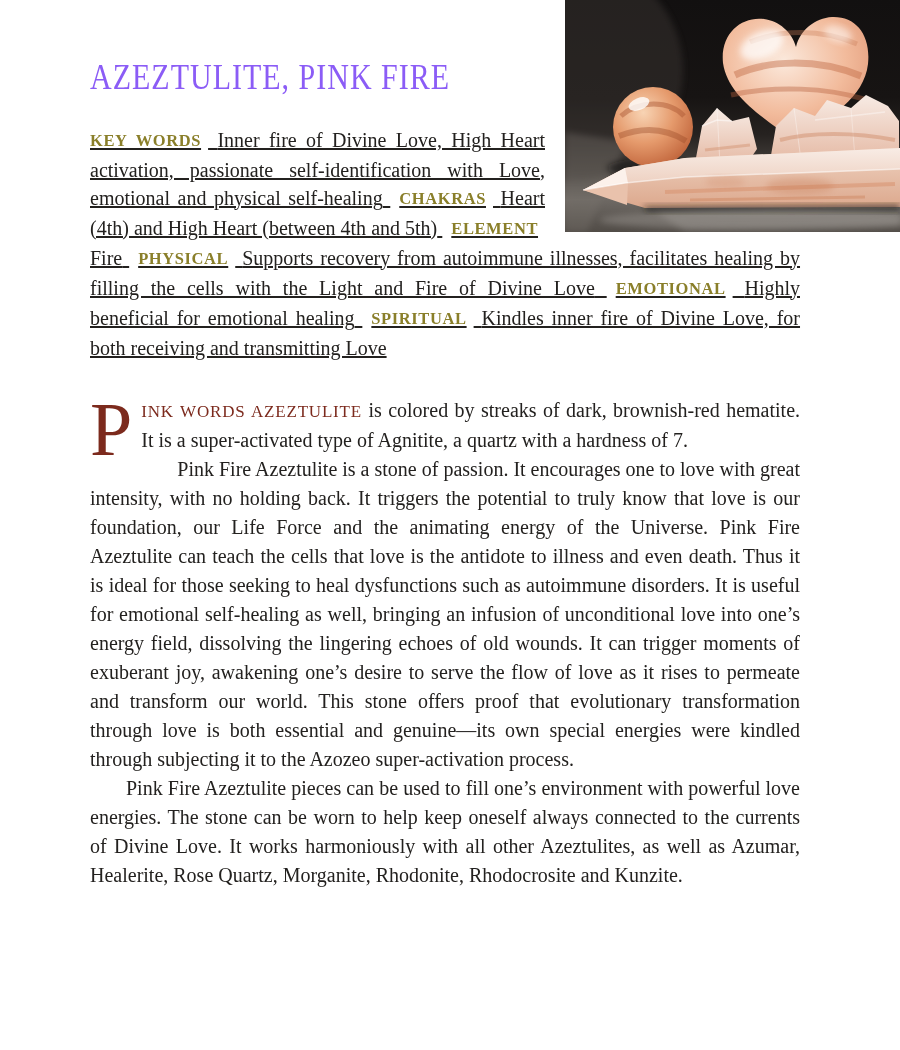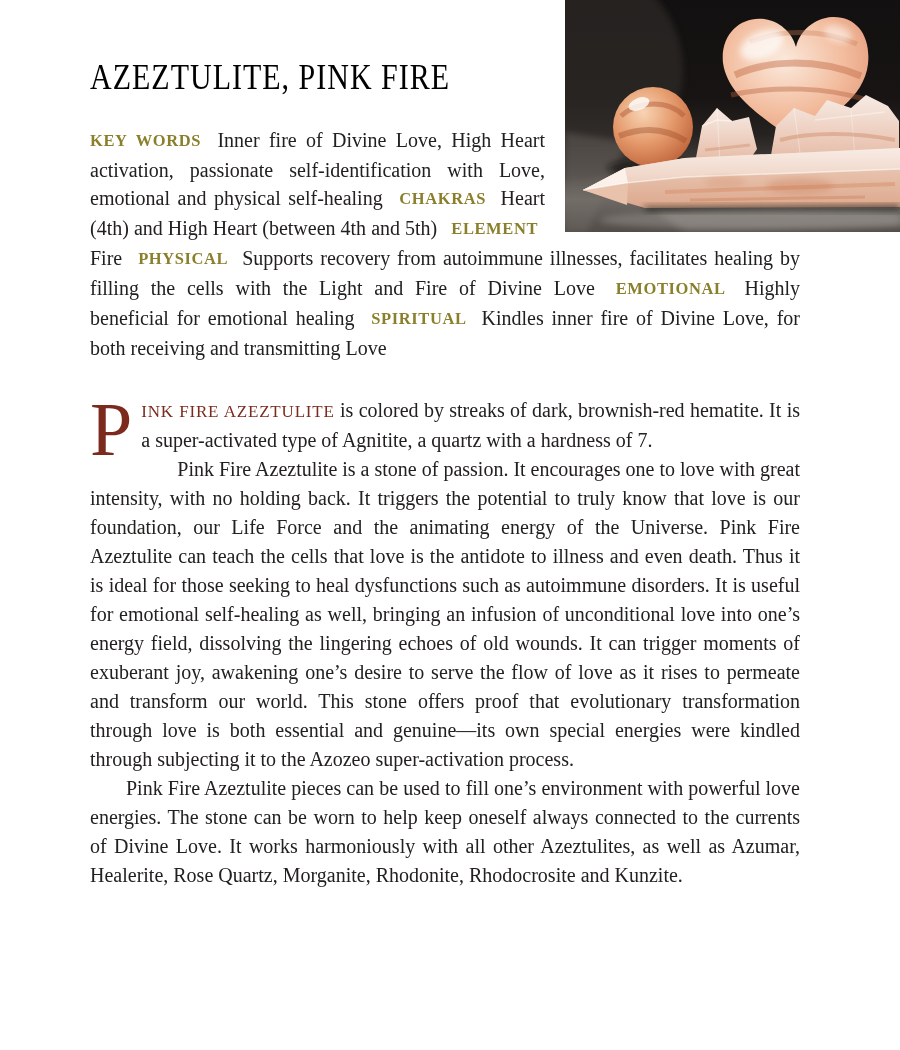--- a/index.html
+++ b/index.html
@@ -18,34 +18,35 @@
     width:335px;height:232px;
     margin:0 -100px 0 20px;
     display:block;
   }
   .photo svg{display:block;width:335px;height:232px;}
   h1.title{
     margin:64px 0 30px 0;
     font-size:30px;
     line-height:1.05;
     font-weight:400;
-    color:#000000;
+    color:#8b5cf6;
     letter-spacing:1px;
   }
   .title-inner{
     display:inline-block;
     transform:scaleY(1.22);
     transform-origin:left bottom;
   }
   .kw{
     margin:16px 0 34px 0;
     font-size:20px;
     line-height:28px;
     text-align:justify;
     color:#23211f;
+    text-decoration:underline;
   }
   .kw-label{
     font-weight:700;
     color:#8a7f2a;
     font-size:16.5px;
     letter-spacing:.6px;
     margin-right:7px;
     position:relative;top:-1px;
     white-space:nowrap;
   }
@@ -197,20 +198,20 @@
     <span class="kw-text">Fire</span>
     <span class="kw-label">PHYSICAL</span>
     <span class="kw-text">Supports recovery from autoimmune illnesses, facilitates healing by filling the cells with the Light and Fire of Divine Love</span>
     <span class="kw-label">EMOTIONAL</span>
     <span class="kw-text">Highly beneficial for emotional healing</span>
     <span class="kw-label">SPIRITUAL</span>
     <span class="kw-text">Kindles inner fire of Divine Love, for both receiving and transmitting Love</span>
   </p>
 
   <p class="para">
-    <span class="dropcap">P</span><span class="lead">INK FIRE AZEZTULITE</span>
+    <span class="dropcap">P</span><span class="lead">INK WORDS AZEZTULITE</span>
     <span>is colored by streaks of dark, brownish-red hematite. It is a super-activated type of Agnitite, a quartz with a hardness of 7.</span>
   </p>
   <p class="para indent">Pink Fire Azeztulite is a stone of passion. It encourages one to love with great intensity, with no holding back. It triggers the potential to truly know that love is our foundation, our Life Force and the animating energy of the Universe. Pink Fire Azeztulite can teach the cells that love is the antidote to illness and even death. Thus it is ideal for those seeking to heal dysfunctions such as autoimmune disorders. It is useful for emotional self-healing as well, bringing an infusion of unconditional love into one’s energy field, dissolving the lingering echoes of old wounds. It can trigger moments of exuberant joy, awakening one’s desire to serve the flow of love as it rises to permeate and transform our world. This stone offers proof that evolutionary transformation through love is both essential and genuine—its own special energies were kindled through subjecting it to the Azozeo super-activation process.</p>
   <p class="para indent">Pink Fire Azeztulite pieces can be used to fill one’s environment with powerful love energies. The stone can be worn to help keep oneself always connected to the currents of Divine Love. It works harmoniously with all other Azeztulites, as well as Azumar, Healerite, Rose Quartz, Morganite, Rhodonite, Rhodocrosite and Kunzite.</p>
 
 
 </div>
 
 </body></html>

